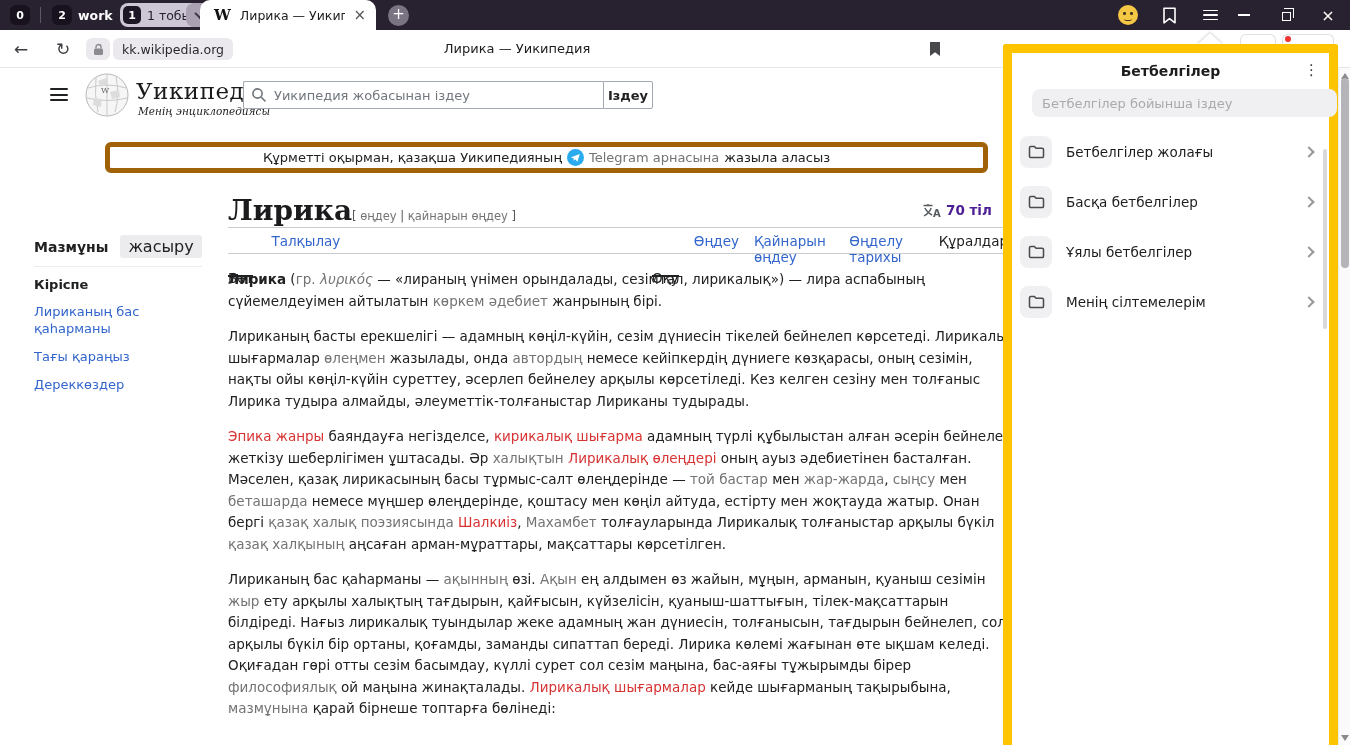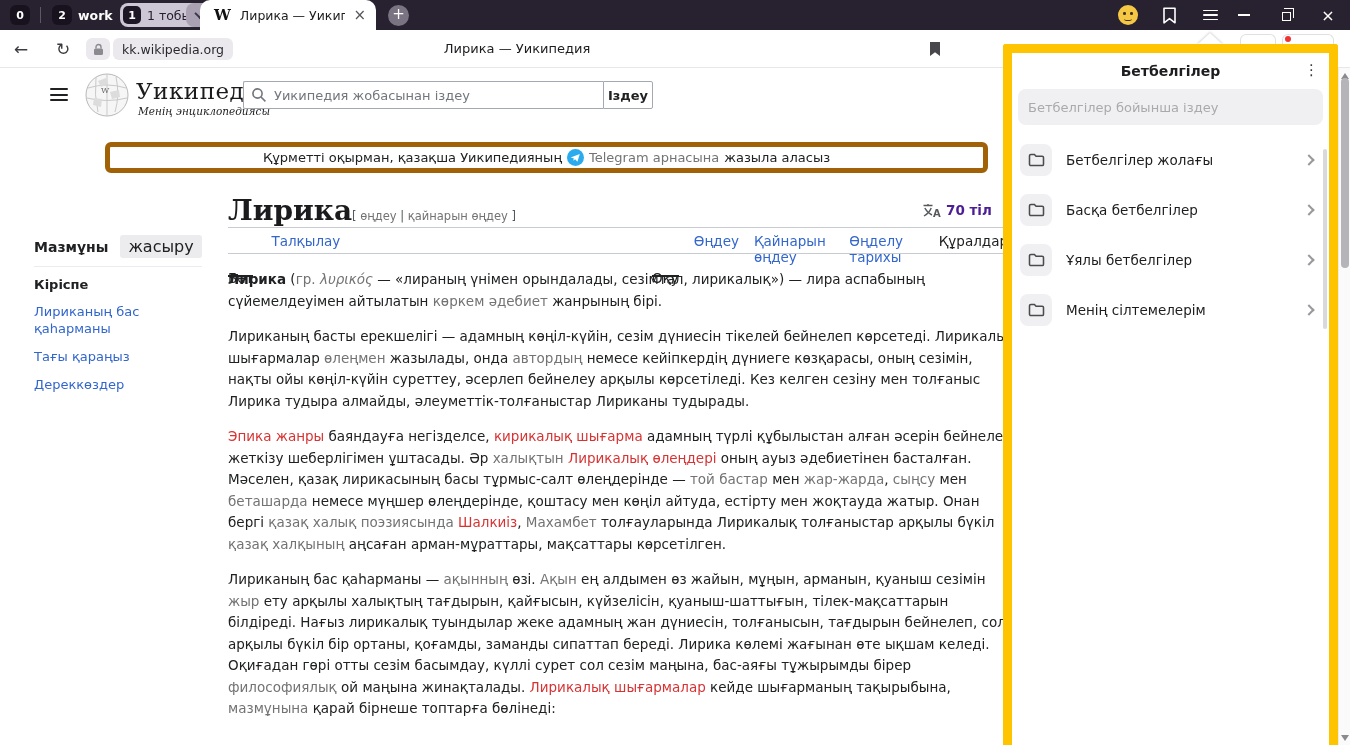--- a/index.html
+++ b/index.html
@@ -107,21 +107,21 @@
     border-left:13px solid transparent; border-right:13px solid transparent; border-bottom:12px solid #fff;
     filter:drop-shadow(0 -1px 1px rgba(0,0,0,.18)); }
   .peek-chip { position:absolute; top:34px; height:12px; background:#fff; border:1px solid #e0e0e0;
     border-bottom:none; border-radius:6px 6px 0 0; z-index:4; }
   .red-dot { position:absolute; left:1285px; top:36px; width:6px; height:6px; border-radius:50%; background:#e33; z-index:6; }
   .bpanel { position:absolute; left:1003px; top:44px; width:335px; height:710px; background:#fff;
     border:9px solid #ffc400; border-bottom:none; border-radius:3px 3px 0 0; z-index:10; }
   .bp-title-row { position:relative; height:36px; display:flex; align-items:center; justify-content:center; }
   .bp-title { font-size:14px; font-weight:bold; color:#1d1d1f; }
   .bp-menu { position:absolute; right:10px; top:8px; color:#3c3c40; font-size:15px; }
-  .bp-search { margin:0 6px; height:36px; background:#f0eff1; border-radius:8px; border:none;
+  .bp-search { margin:0 20px; height:28px; background:#f0eff1; border-radius:8px; border:none;
     width:305px; font-size:13px; padding:0 10px; font-family:inherit; color:#202122; outline:none; }
   .bp-search::placeholder { color:#aaaaae; }
   .bp-tabs { display:flex; margin-top:14px; border-bottom:1px solid #ebebee; }
   .bp-tab { flex:1; text-align:center; font-size:13.5px; padding-bottom:11px; color:#8f8f94; position:relative; }
   .bp-tab.active { color:#1d1d1f; font-weight:bold; }
   .bp-tab.active::after { content:""; position:absolute; left:50%; transform:translateX(-50%);
     bottom:-1px; width:70px; height:2.5px; background:#1d1d1f; border-radius:2px; }
   .bp-folder { display:flex; align-items:center; height:50px; padding:0 16px 0 8px; gap:14px; }
   .bp-ficon { width:32px; height:32px; border-radius:8px; background:#f0eff1;
     display:flex; align-items:center; justify-content:center; }

